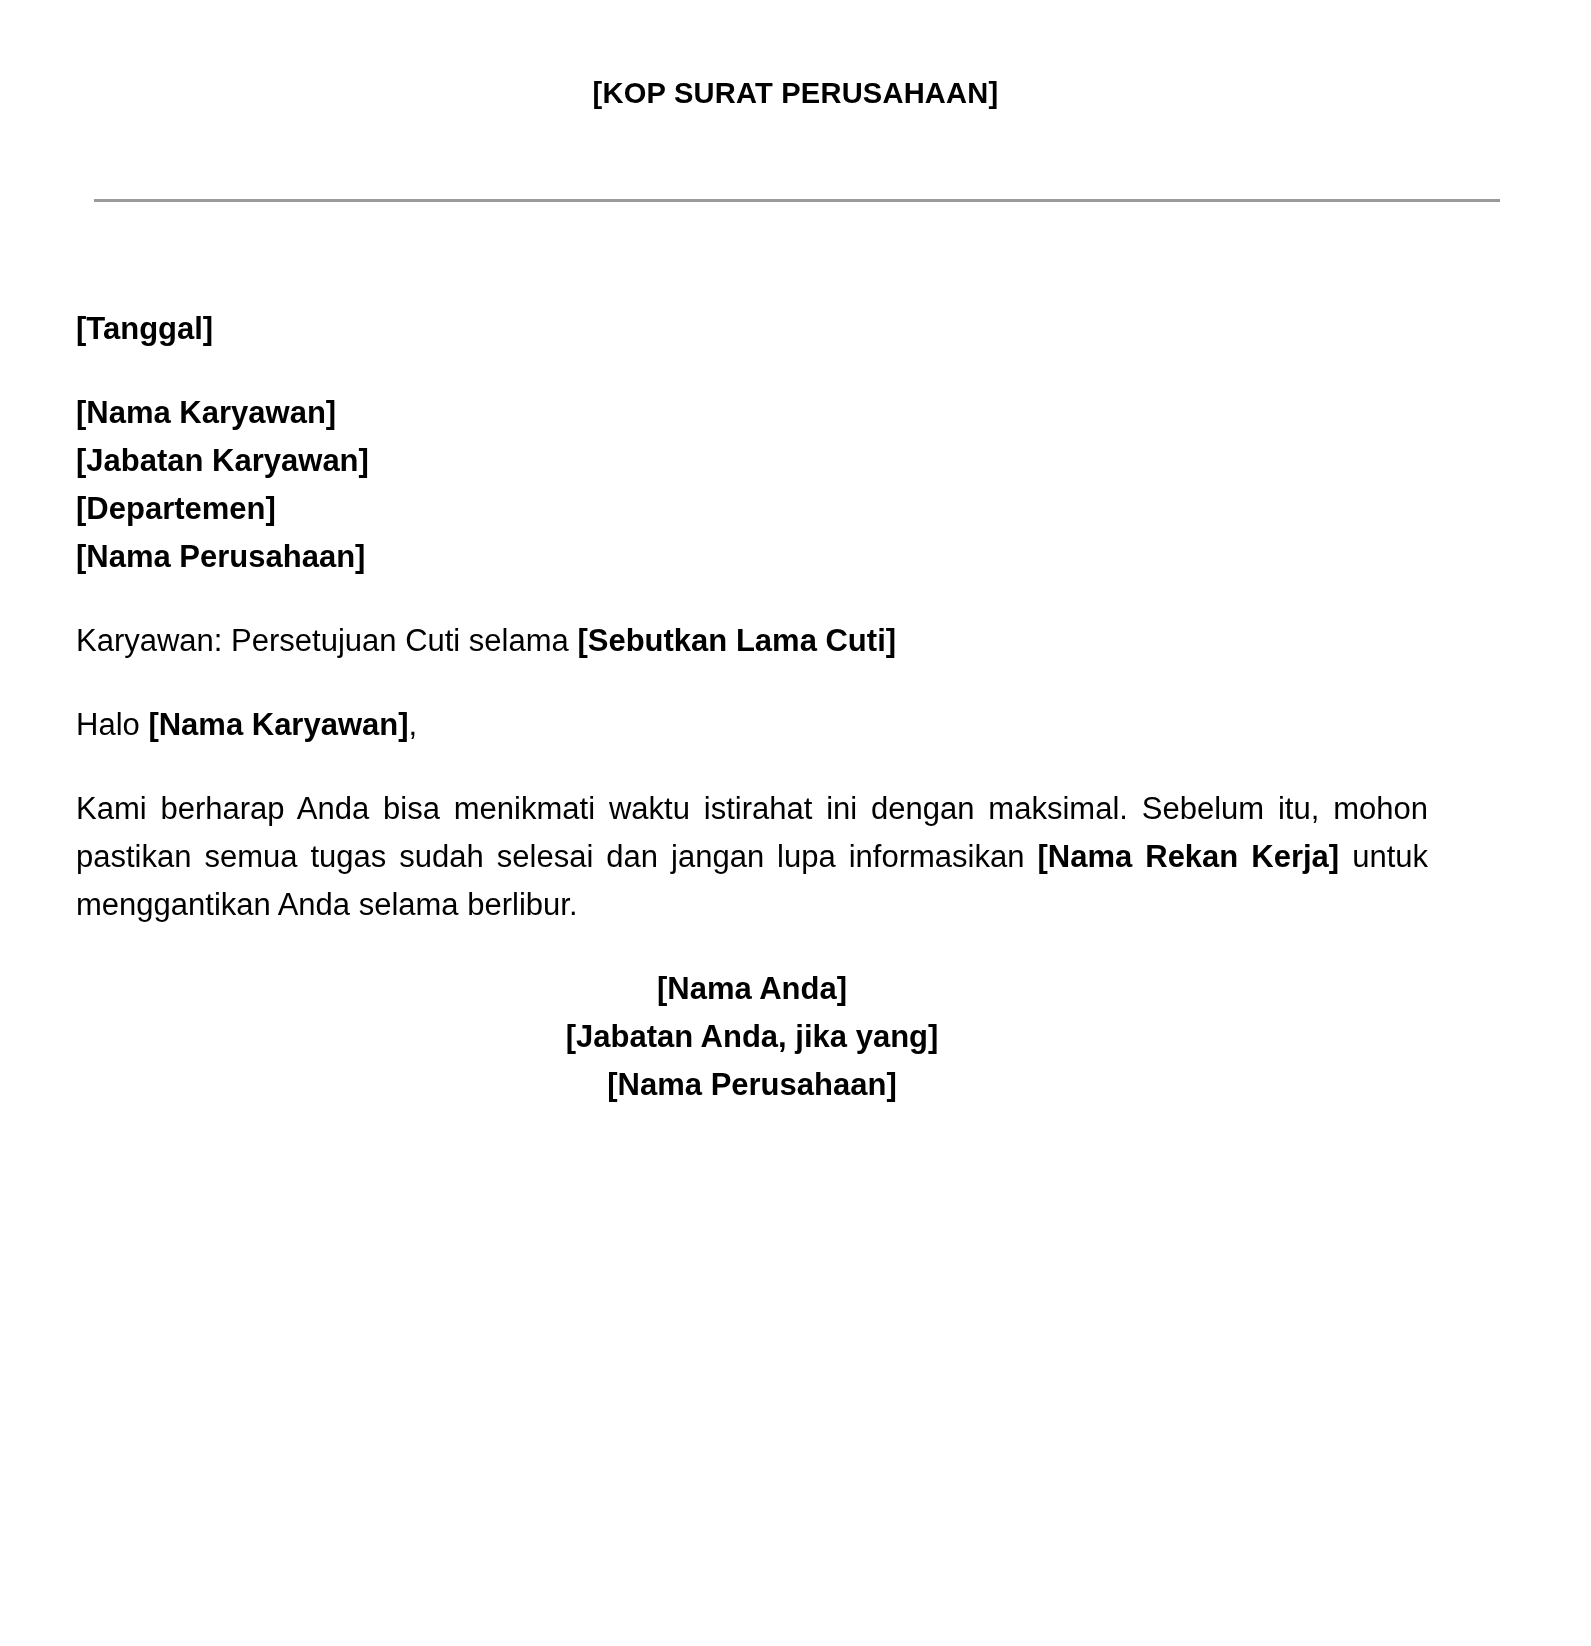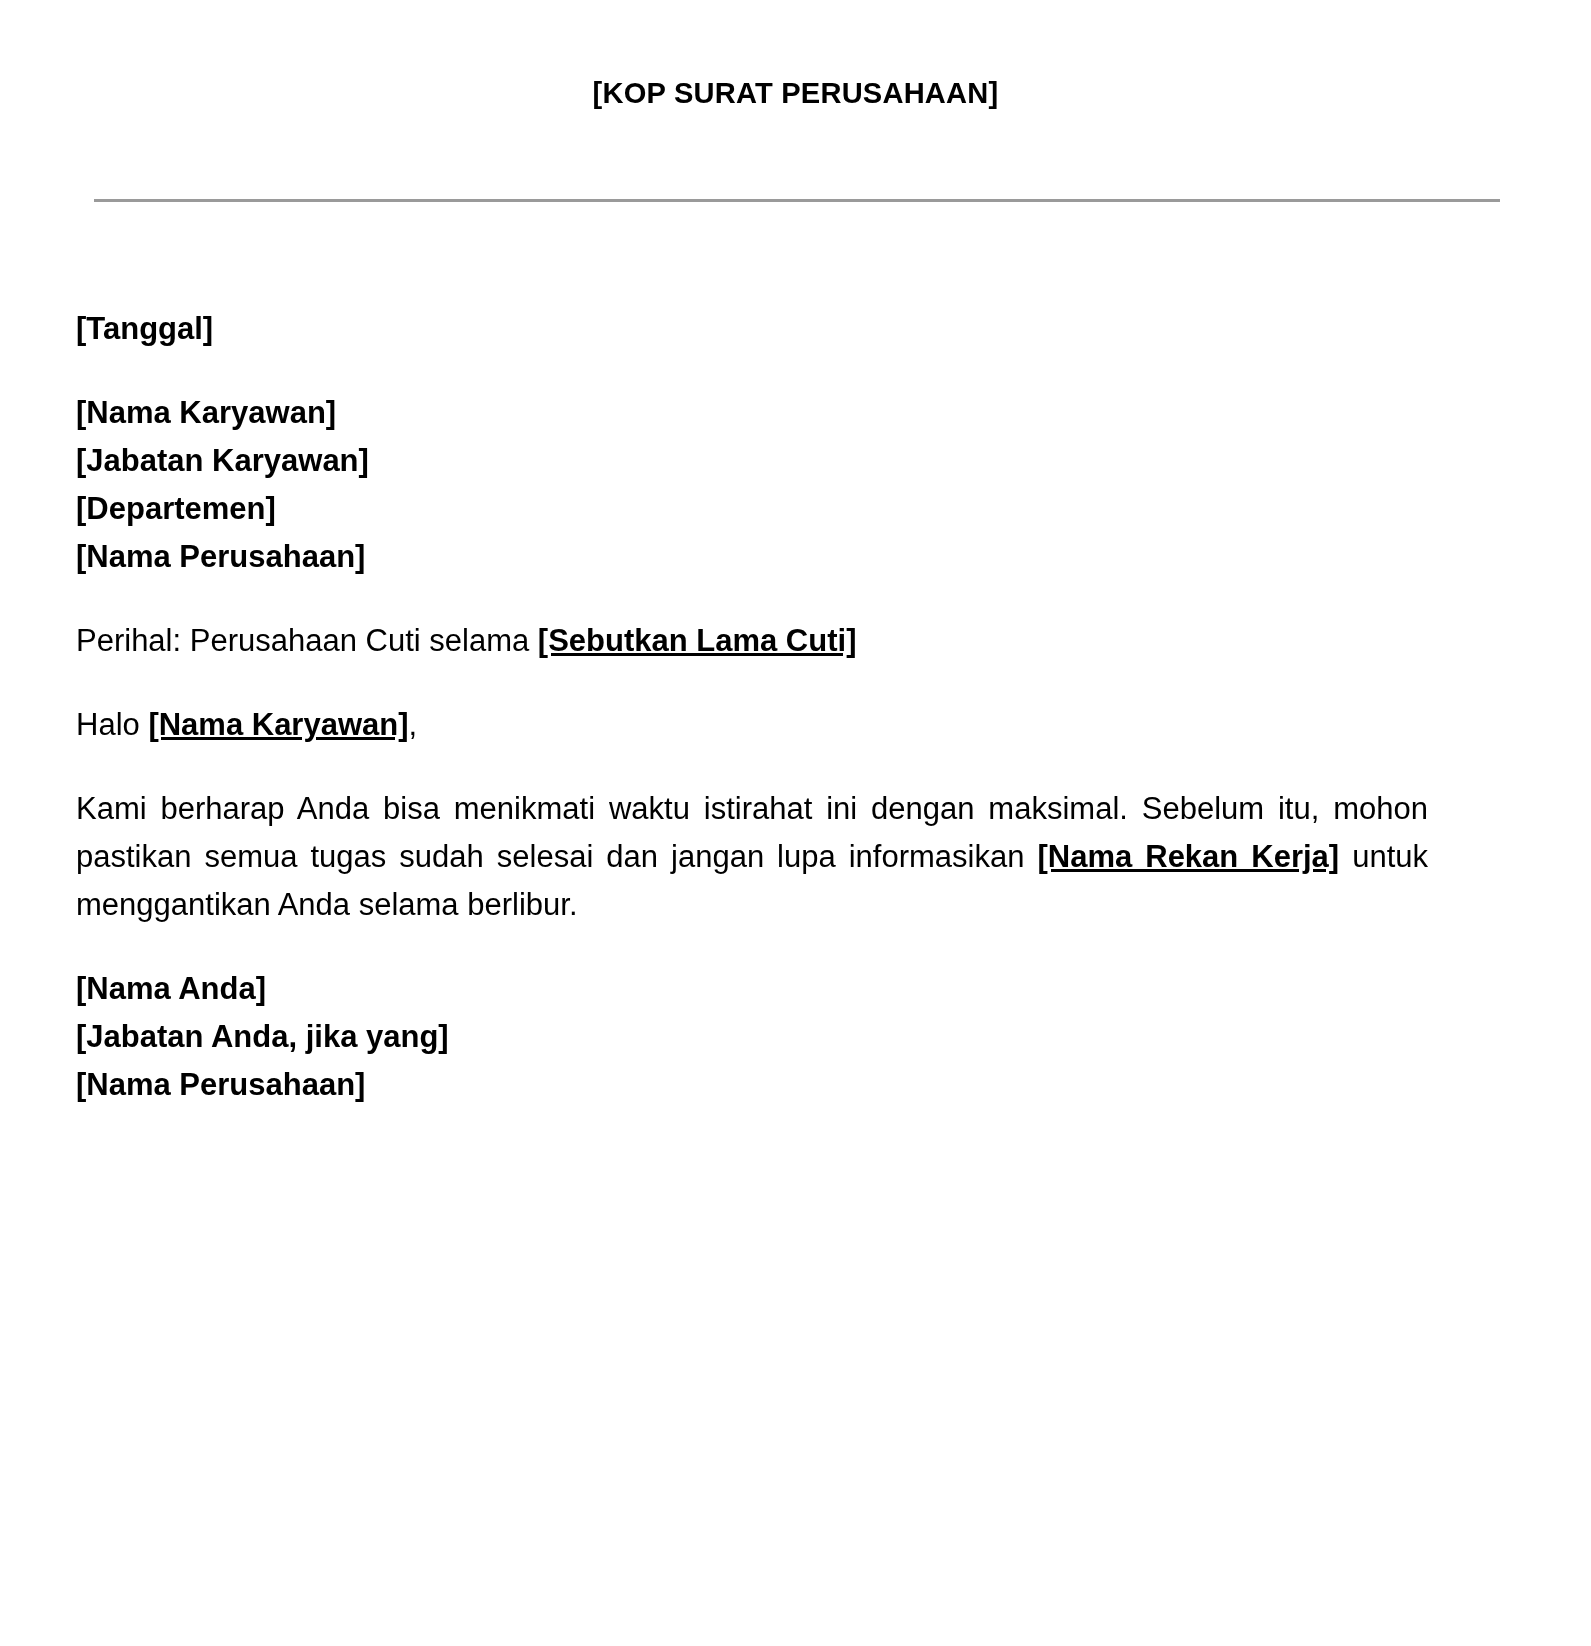--- a/index.html
+++ b/index.html
@@ -65,26 +65,26 @@
     display: block;
     white-space: nowrap;
   }
   .para {
     margin: 0 0 36px 0;
     text-align: justify;
     text-justify: inter-word;
   }
   b, .b {
     font-weight: 700;
-    text-decoration: underline;
   }
   .signature .line {
     display: block;
     white-space: nowrap;
     font-weight: 700;
+    text-align: center;
   }
   .addressee .line {
     font-weight: 700;
   }
   .datestamp {
     font-weight: 700;
   }
 </style>
 </head>
 <body>
@@ -102,21 +102,21 @@
     </div>
 
     <div class="block addressee">
       <span class="line">[Nama Karyawan]</span>
       <span class="line">[Jabatan Karyawan]</span>
       <span class="line">[Departemen]</span>
       <span class="line">[Nama Perusahaan]</span>
     </div>
 
     <p class="para">
-      <span>Perihal: Perusahaan Cuti selama </span><b>[Sebutkan Lama Cuti]</b>
+      <span>Karyawan: Persetujuan Cuti selama </span><b>[Sebutkan Lama Cuti]</b>
     </p>
 
     <p class="para">
       <span>Halo </span><b>[Nama Karyawan]</b><span>,</span>
     </p>
 
 
     <p class="para">
       <span>Kami berharap Anda bisa menikmati waktu istirahat ini dengan maksimal. Sebelum itu, mohon pastikan semua tugas sudah selesai dan jangan lupa informasikan </span><b>[Nama Rekan Kerja]</b><span> untuk menggantikan Anda selama berlibur.</span>
     </p>

